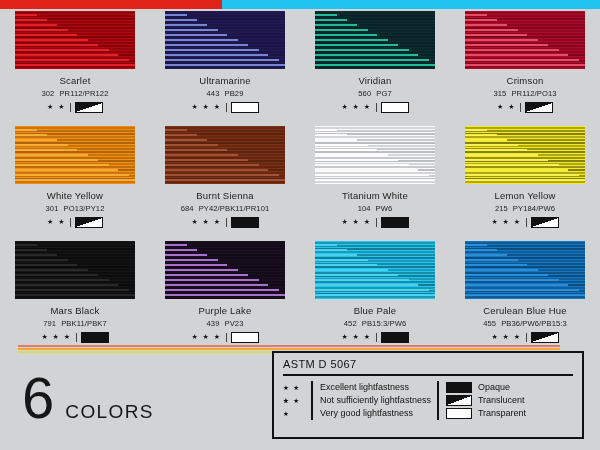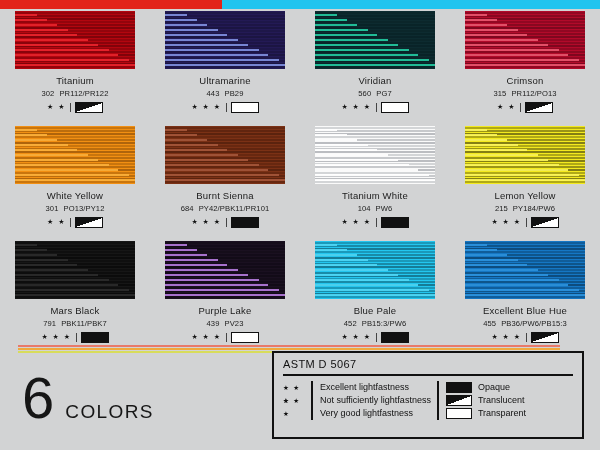--- a/index.html
+++ b/index.html
@@ -124,21 +124,21 @@
           <i class="lt" style="top: 18px; height: 2px; width: 44%; background: rgb(232, 36, 44); opacity: 0.92;"></i>
           <i class="lt" style="top: 23px; height: 2px; width: 52%; background: rgb(232, 36, 44); opacity: 0.92;"></i>
           <i class="lt" style="top: 28px; height: 2px; width: 61%; background: rgb(232, 36, 44); opacity: 0.92;"></i>
           <i class="lt" style="top: 33px; height: 2px; width: 69%; background: rgb(232, 36, 44); opacity: 0.92;"></i>
           <i class="lt" style="top: 38px; height: 2px; width: 78%; background: rgb(232, 36, 44); opacity: 0.92;"></i>
           <i class="lt" style="top: 43px; height: 2px; width: 86%; background: rgb(232, 36, 44); opacity: 0.92;"></i>
           <i class="lt" style="top: 48px; height: 2px; width: 95%; background: rgb(232, 36, 44); opacity: 0.92;"></i>
           <i class="lt" style="top: 53px; height: 2px; width: 103%; background: rgb(232, 36, 44); opacity: 0.92;"></i>
         </div>
       </div>
-      <div class="sw-name">Titanium</div>
+      <div class="sw-name">Scarlet</div>
       <div class="sw-meta"><span class="code">302</span><span>PR112/PR122</span></div>
       <div class="sw-rate">
         <span class="stars">★ ★</span>
         <span class="divider-bar"></span>
         <div class="opq translucent"></div>
       </div>
     </div>
     <div class="swatch-cell">
       <div class="chip">
         <div class="base" style="background: rgb(35, 26, 85);"></div>
@@ -608,21 +608,21 @@
           <i class="lt" style="top: 18px; height: 2px; width: 44%; background: rgb(43, 147, 221); opacity: 0.92;"></i>
           <i class="lt" style="top: 23px; height: 2px; width: 52%; background: rgb(43, 147, 221); opacity: 0.92;"></i>
           <i class="lt" style="top: 28px; height: 2px; width: 61%; background: rgb(43, 147, 221); opacity: 0.92;"></i>
           <i class="lt" style="top: 33px; height: 2px; width: 69%; background: rgb(43, 147, 221); opacity: 0.92;"></i>
           <i class="lt" style="top: 38px; height: 2px; width: 78%; background: rgb(43, 147, 221); opacity: 0.92;"></i>
           <i class="lt" style="top: 43px; height: 2px; width: 86%; background: rgb(43, 147, 221); opacity: 0.92;"></i>
           <i class="lt" style="top: 48px; height: 2px; width: 95%; background: rgb(43, 147, 221); opacity: 0.92;"></i>
           <i class="lt" style="top: 53px; height: 2px; width: 103%; background: rgb(43, 147, 221); opacity: 0.92;"></i>
         </div>
       </div>
-      <div class="sw-name">Excellent Blue Hue</div>
+      <div class="sw-name">Cerulean Blue Hue</div>
       <div class="sw-meta"><span class="code">455</span><span>PB36/PW6/PB15:3</span></div>
       <div class="sw-rate">
         <span class="stars">★ ★ ★</span>
         <span class="divider-bar"></span>
         <div class="opq translucent"></div>
       </div>
     </div>
   </div>
 
 <div id="tri-rule">

